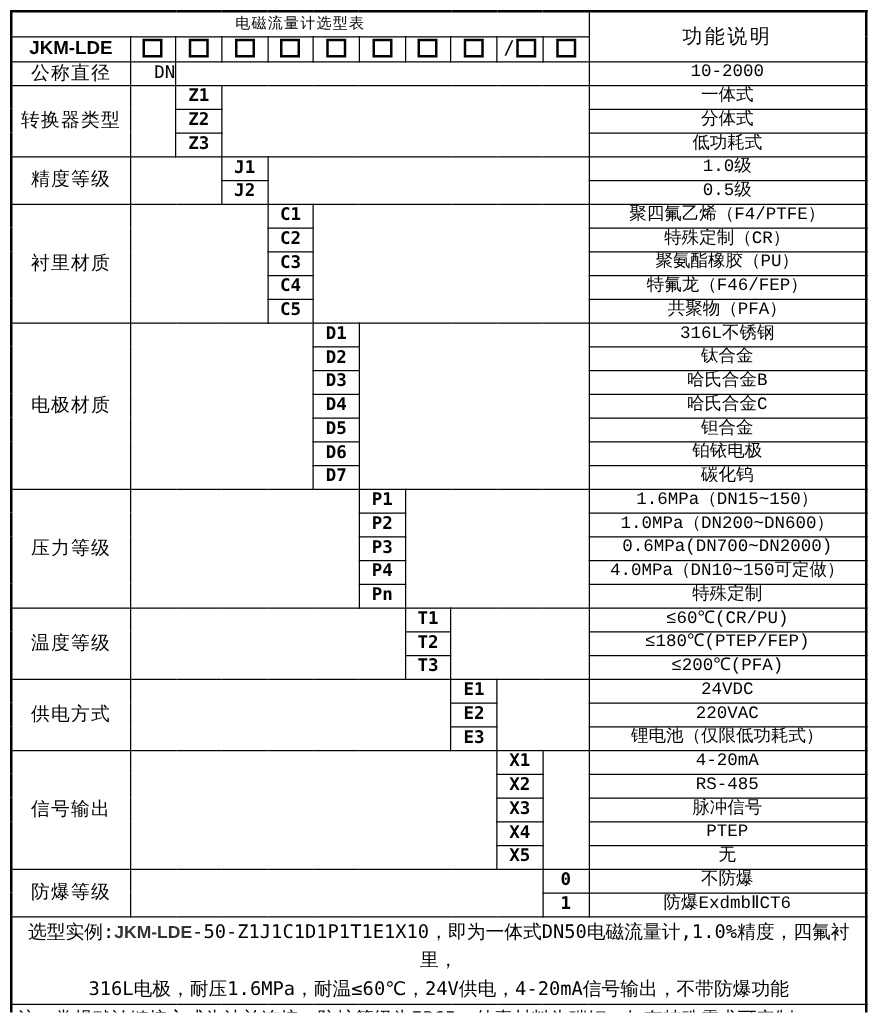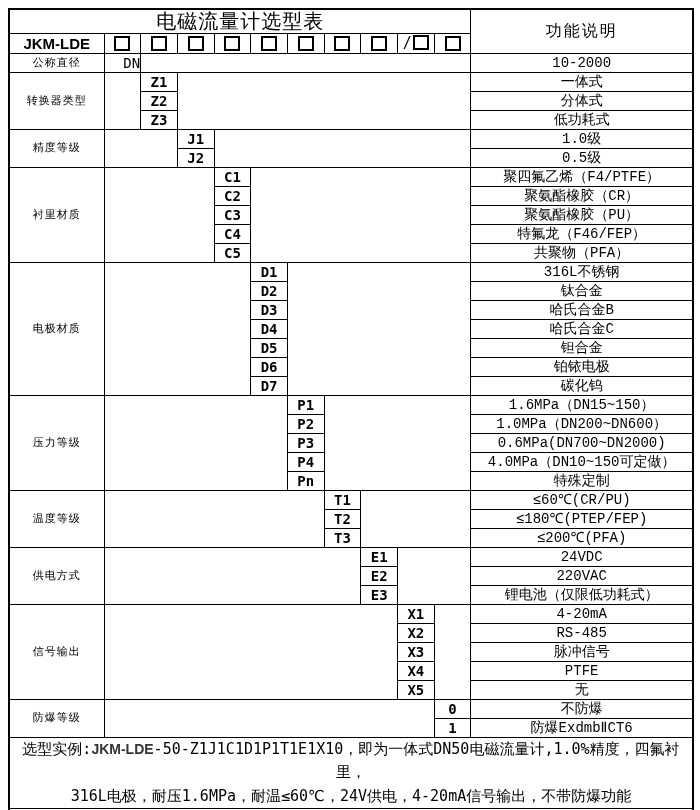--- a/index.html
+++ b/index.html
@@ -21,27 +21,27 @@
     padding:0;
     text-align:center;
     vertical-align:middle;
     font-size:14px;
     line-height:1.15;
     white-space:nowrap;
     overflow:hidden;
   }
   tr.h20{height:20px;}
   tr.h19{height:19px;}
-  td.title{font-size:20px;letter-spacing:1px;}
+  td.title{font-size:12px;letter-spacing:1px;}
   td.fnhdr{font-size:16px;letter-spacing:2px;}
   td.model{
     font-family:"Liberation Sans","DejaVu Sans",sans-serif;
     font-weight:bold;font-size:15px;
   }
-  td.lbl{font-size:11px;letter-spacing:1px;}
+  td.lbl{font-size:15px;letter-spacing:1px;}
   td.code{font-size:14px;font-weight:bold;}
   td.desc{font-size:14px;font-family:Liberation Mono, monospace;}
   td.dn{text-align:right;padding-left:3px;font-size:14px;}
   span.box{
     display:inline-block;
     width:12px;height:11px;
     border:2px solid #000;
     vertical-align:middle;
     margin-top:-2px;
     background:#fff;
@@ -132,21 +132,21 @@
 
   <tr class="h19">
     <td class="lbl" rowspan="5">衬里材质</td>
     <td colspan="3" rowspan="5"></td>
     <td class="code">C1</td>
     <td colspan="6" rowspan="5"></td>
     <td class="desc">聚四氟乙烯（F4/PTFE）</td>
   </tr>
   <tr class="h19">
     <td class="code">C2</td>
-    <td class="desc">聚氨酯橡胶（CR）</td>
+    <td class="desc">特殊定制（CR）</td>
   </tr>
   <tr class="h19">
     <td class="code">C3</td>
     <td class="desc">聚氨酯橡胶（PU）</td>
   </tr>
   <tr class="h19">
     <td class="code">C4</td>
     <td class="desc">特氟龙（F46/FEP）</td>
   </tr>
   <tr class="h19">
@@ -252,21 +252,21 @@
   <tr class="h19">
     <td class="code">X2</td>
     <td class="desc">RS-485</td>
   </tr>
   <tr class="h19">
     <td class="code">X3</td>
     <td class="desc">脉冲信号</td>
   </tr>
   <tr class="h19">
     <td class="code">X4</td>
-    <td class="desc">PTFE</td>
+    <td class="desc">PTEP</td>
   </tr>
   <tr class="h19">
     <td class="code">X5</td>
     <td class="desc">无</td>
   </tr>
 
   <tr class="h19">
     <td class="lbl" rowspan="2">防爆等级</td>
     <td colspan="9" rowspan="2"></td>
     <td class="code">0</td>

